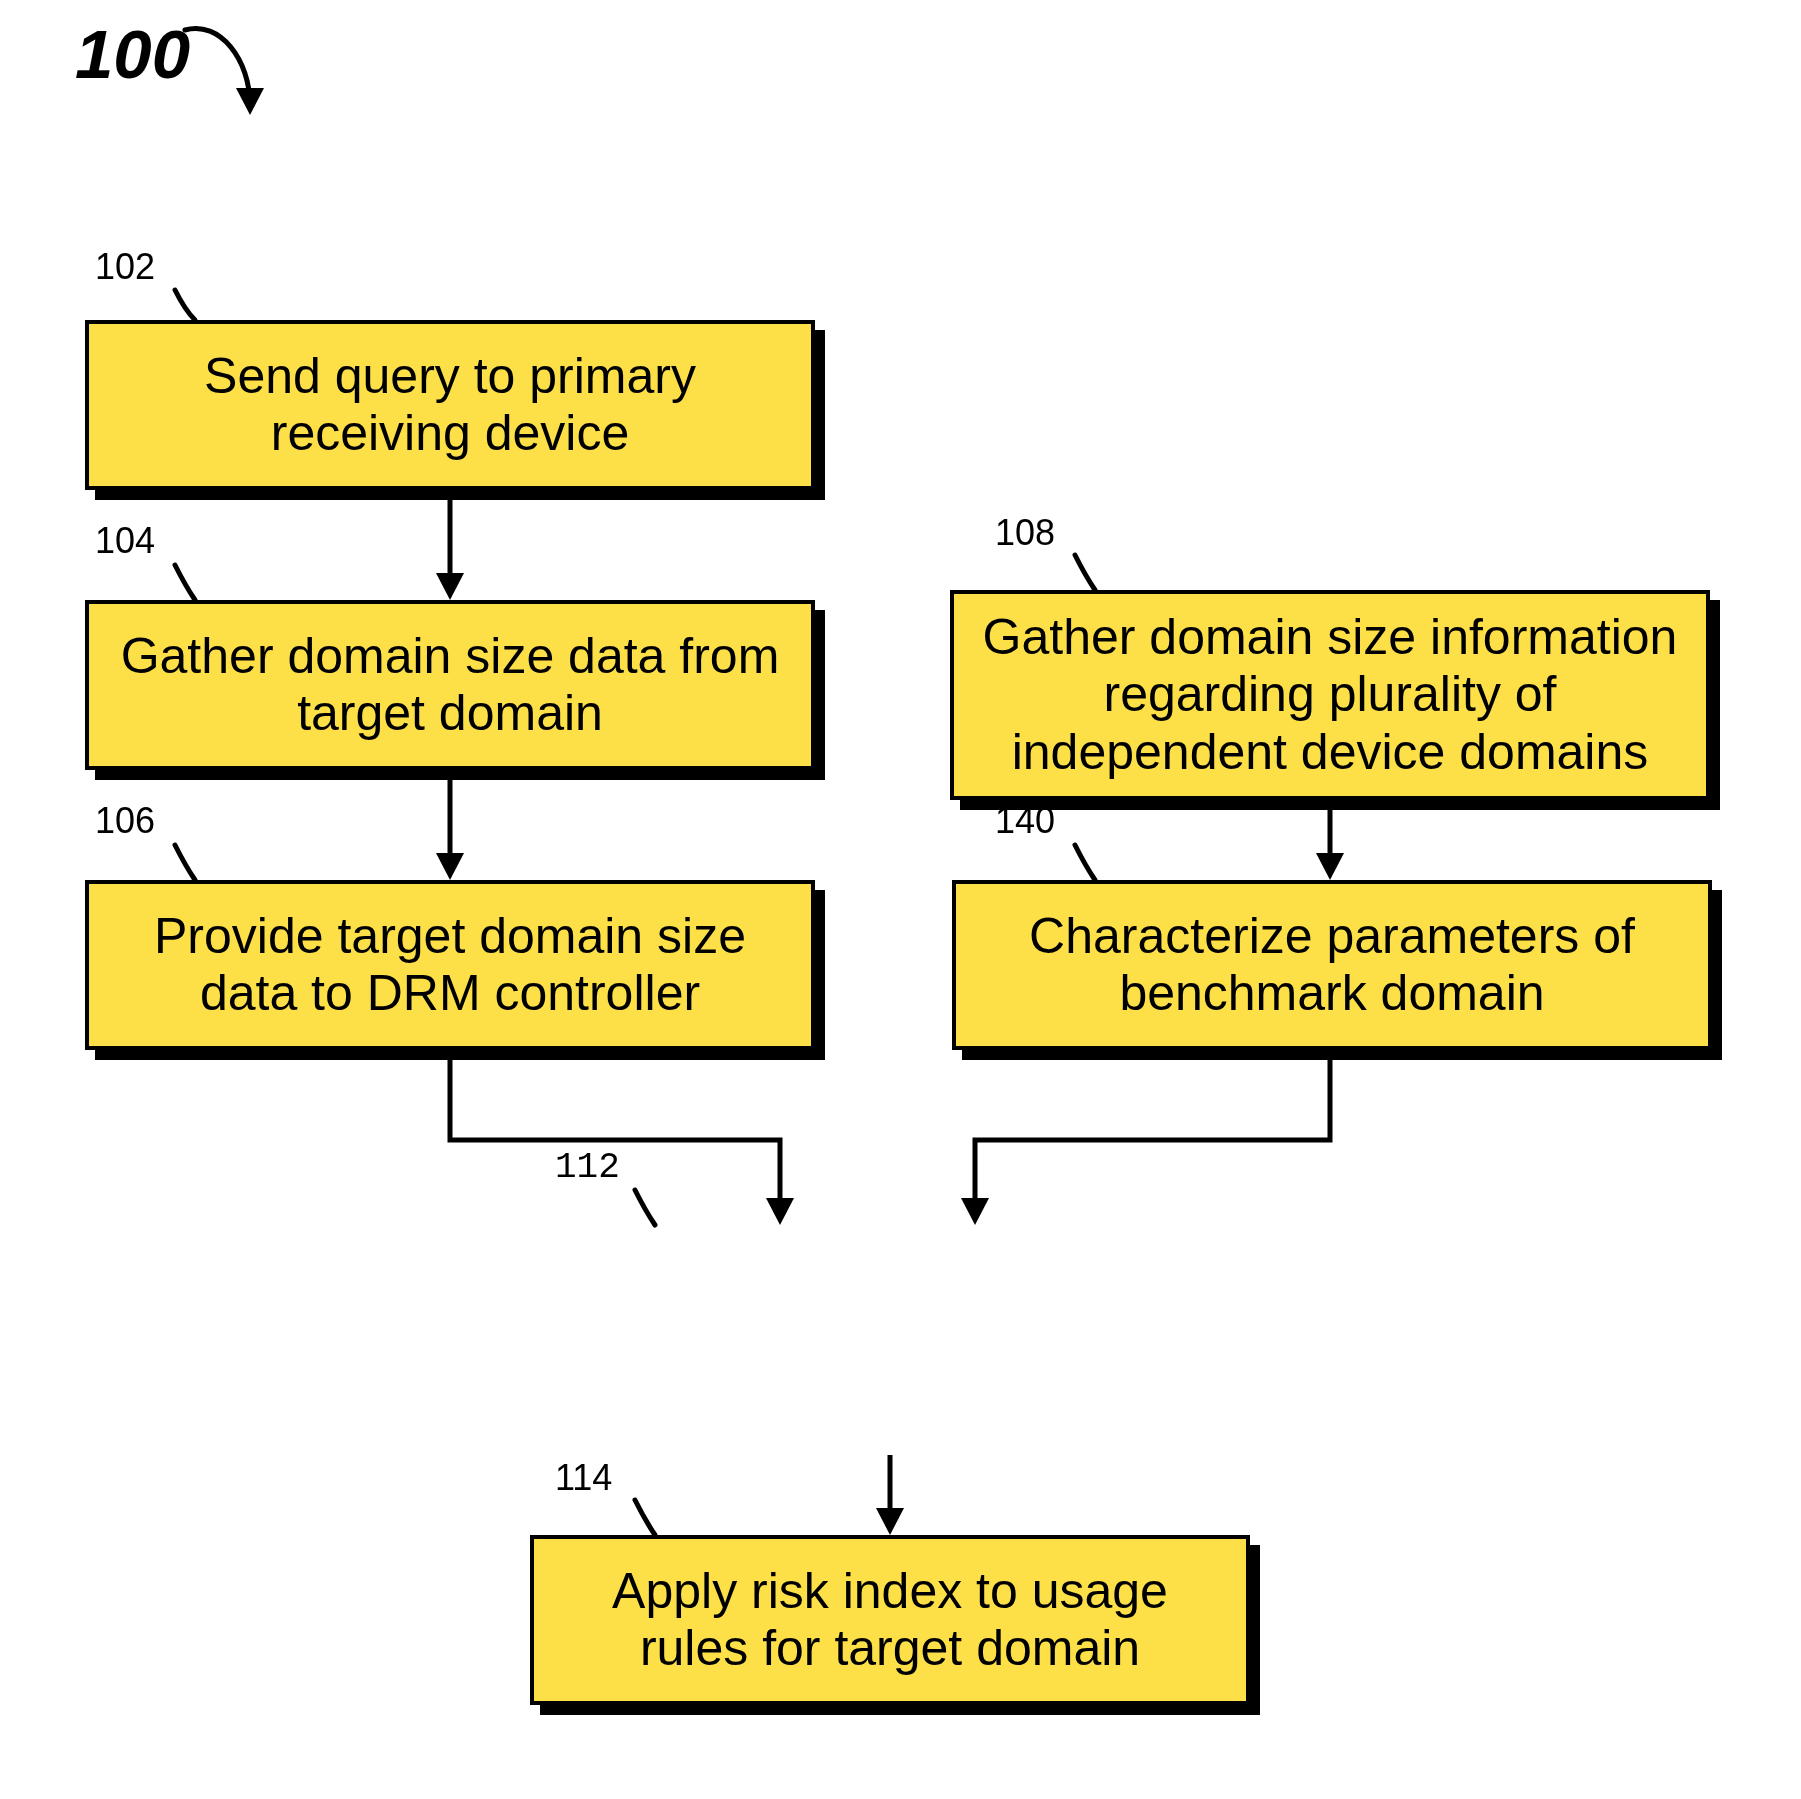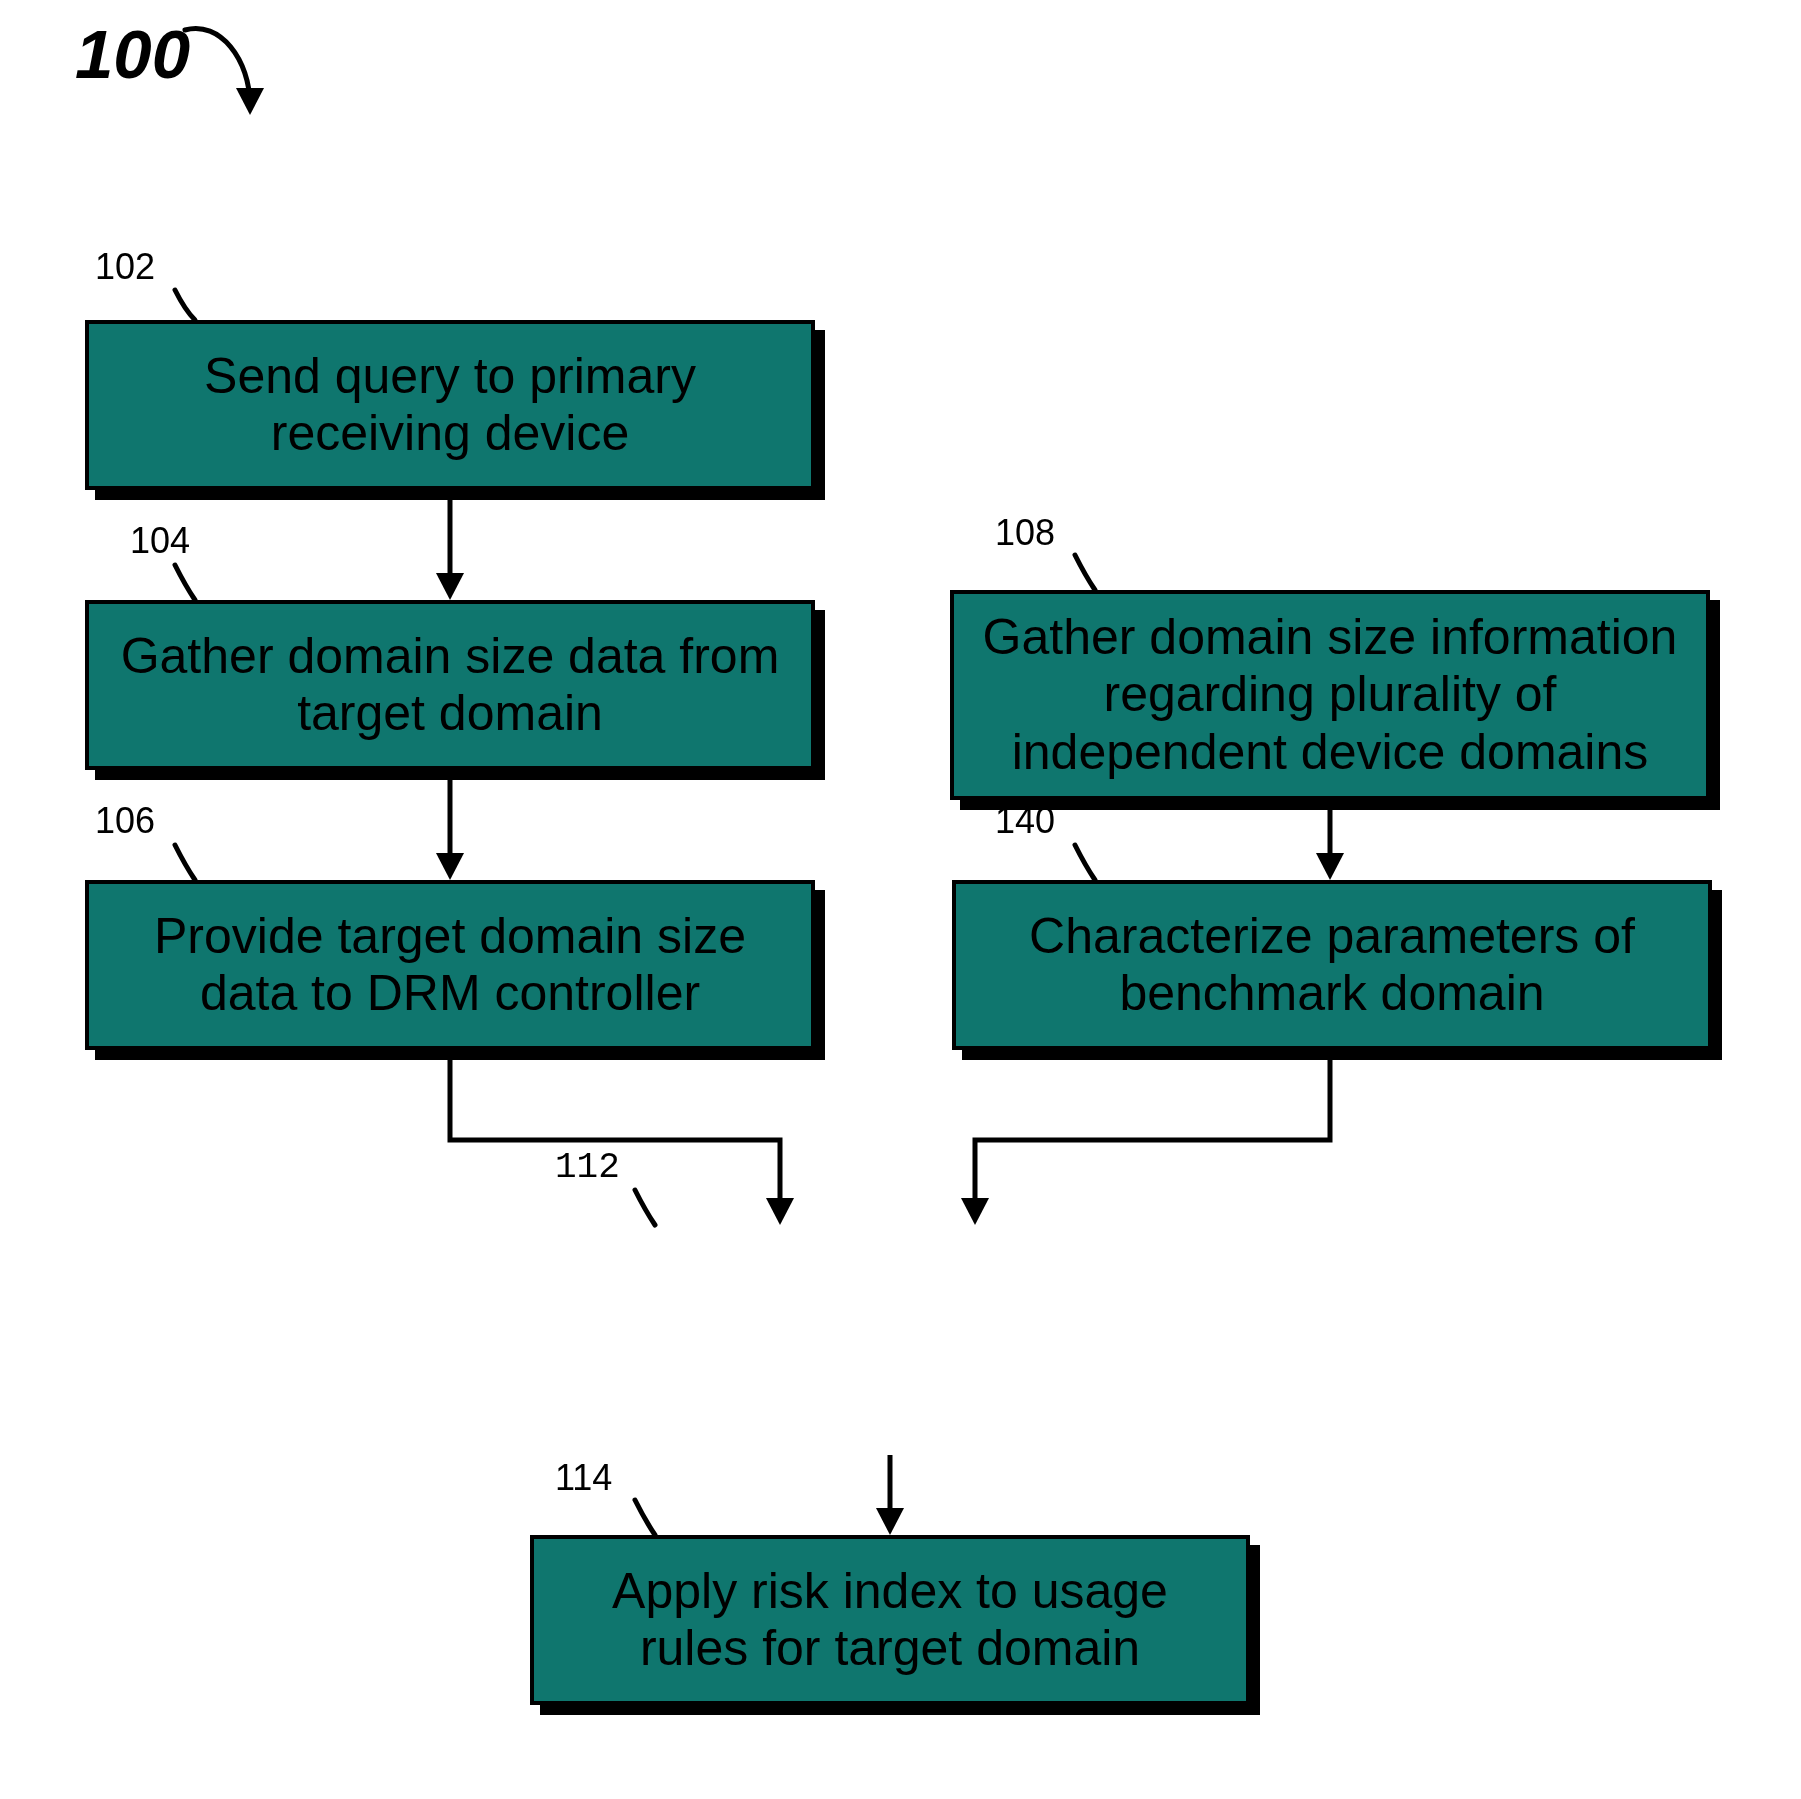--- a/index.html
+++ b/index.html
@@ -21,21 +21,21 @@
     font-style: italic;
     color: #000;
   }
   .ref-label {
     position: absolute;
     font-size: 36px;
     color: #000;
   }
   .box {
     position: absolute;
-    background: #0f766e;
+    background: #fde047;
     border: 4px solid #000;
     box-shadow: 10px 10px 0 0 #000;
     display: flex;
     align-items: center;
     justify-content: flex-start;
     text-align: center;
     padding: 10px 20px;
     box-sizing: border-box;
   }
   .box-text {
@@ -81,21 +81,21 @@
   </svg>
   <div class="box" style="left:85px; top:320px; width:730px; height:170px;">
     <div class="box-text">Send query to primary receiving device</div>
   </div>
 
   <svg class="overlay" width="1801" height="1799">
     <line class="arrow-line" x1="450" y1="500" x2="450" y2="590"></line>
     <polygon class="arrow-head" points="450,600 436,573 464,573"></polygon>
   </svg>
 
-  <div class="ref-label" style="left:95px; top:520px;margin-left:35px;">104</div>
+  <div class="ref-label" style="left:95px; top:520px;">104</div>
   <svg class="overlay" width="1801" height="1799">
     <path class="leader-line" d="M 175 565 Q 185 585 195 600"></path>
   </svg>
   <div class="box" style="left:85px; top:600px; width:730px; height:170px;">
     <div class="box-text">Gather domain size data from target domain</div>
   </div>
 
   <svg class="overlay" width="1801" height="1799">
     <line class="arrow-line" x1="450" y1="780" x2="450" y2="870"></line>
     <polygon class="arrow-head" points="450,880 436,853 464,853"></polygon>

